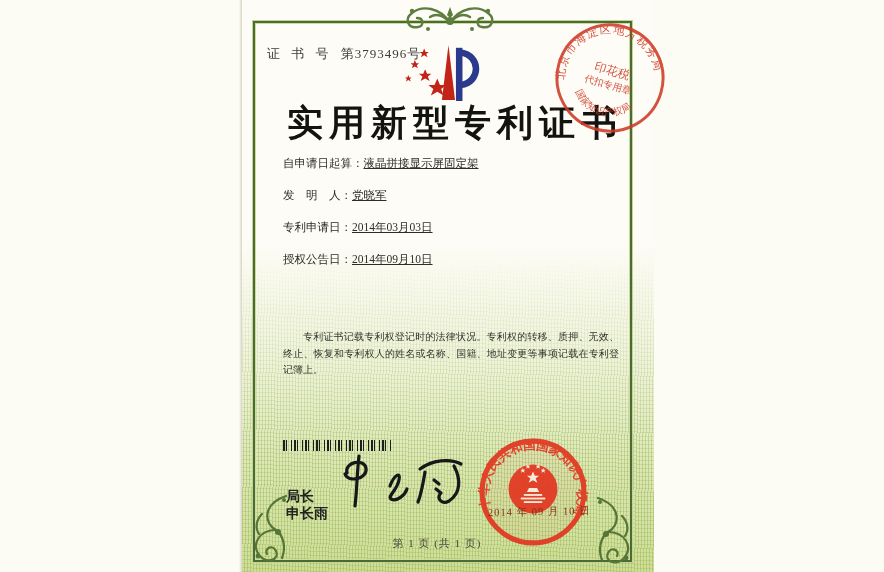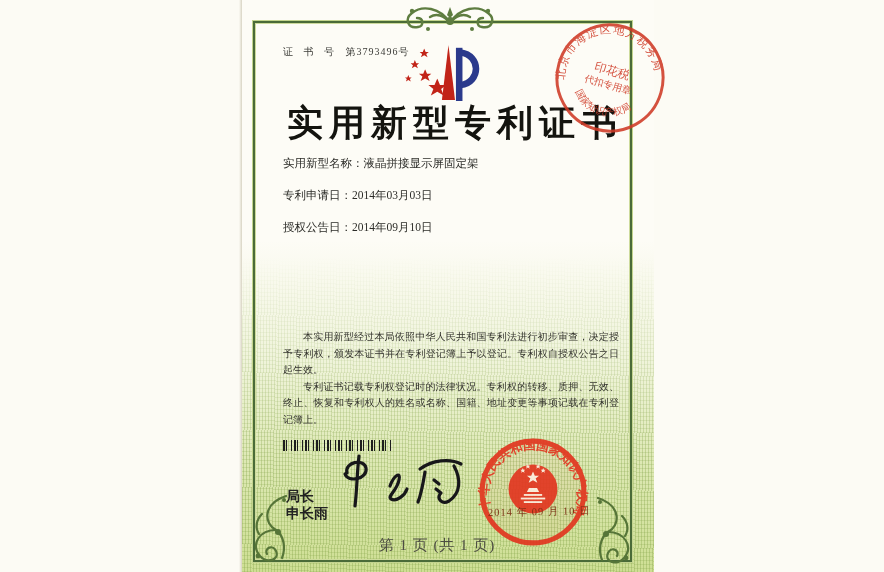--- a/index.html
+++ b/index.html
@@ -30,56 +30,56 @@
     -webkit-mask-image:linear-gradient(to bottom, transparent 45%, black 80%);
     mask-image:linear-gradient(to bottom, transparent 45%, black 80%);
   }
   .frame{
     position:absolute; left:11px; top:21px; width:375px; height:537px; z-index:1;
     border:2px solid #4a6b38;
     box-shadow:0 0 0 1px #c3d48e, inset 0 0 0 1px #cddb9c;
   }
   .ornament{position:absolute; z-index:2;}
   .certno{
-    position:absolute; left:41px; top:45px; z-index:10;
-    font-size:10px; color:#3c3c38; letter-spacing:1px;
+    position:absolute; left:25px; top:45px; z-index:10;
+    font-size:13px; color:#3c3c38; letter-spacing:1px;
   }
   .certno .lbl{letter-spacing:4px; margin-right:4px;}
   .logo{position:absolute; left:157px; top:40px; z-index:10;}
   .stamp{position:absolute; left:311px; top:21px; z-index:40; opacity:.88;}
   .title{
     position:absolute; left:33px; top:99px; width:360px; z-index:10;
     text-align:center; font-size:36px; font-weight:700; letter-spacing:6px;
     color:#14140f; white-space:nowrap;
   }
   .fields{position:absolute; left:41px; top:150px; width:335px; z-index:10;}
   .frow{height:32px; padding-top:6px; box-sizing:border-box; font-size:11.5px; line-height:14px; white-space:nowrap;}
   .flabel{color:#2c2c28;}
-  .fvalue{color:#2c2c28;}
+  .fvalue{color:#2c2c28;text-decoration:underline;}
   .paras{
     position:absolute; left:41px; top:329px; width:336px; z-index:10;
     font-size:10px; line-height:16.6px; text-align:justify; color:#34342e;
   }
   .paras p{margin:0; text-indent:2em;}
   .barcode{
     position:absolute; left:41px; top:440px; width:110px; height:11px; z-index:10;
     background:
       repeating-linear-gradient(90deg,#1e1e1e 0 2px, rgba(0,0,0,0) 2px 3px, #1e1e1e 3px 4px, rgba(0,0,0,0) 4px 8px, #1e1e1e 8px 9px, rgba(0,0,0,0) 9px 11px);
   }
   .director{position:absolute; left:44px; top:488px; z-index:10; font-size:14px; line-height:17px; color:#222; font-weight:600;}
   .sig{position:absolute; left:86px; top:446px; z-index:12;}
   .seal{position:absolute; left:235px; top:436px; z-index:50; opacity:.92;}
   .sealdate{
     position:absolute; left:246px; top:505px; z-index:55;
     font-size:10.5px; color:#7b2c12; opacity:.9; letter-spacing:1px; white-space:nowrap;
     transform:rotate(-1deg);
   }
   .pagefooter{
     position:absolute; left:130px; top:536px; width:130px; z-index:10;
-    text-align:center; font-size:15px; color:#4c4c42; letter-spacing:1px;
+    text-align:center; font-size:11px; color:#4c4c42; letter-spacing:1px;
   }
   .sealtext{font-family:"Liberation Serif","DejaVu Serif",serif;}
 </style>
 </head>
 <body>
 
 <div class="canvas">
 
   <div class="fold"></div>
 
@@ -141,32 +141,34 @@
         </text>
         <text x="50" y="47" font-size="10.5" text-anchor="middle">印花税</text>
         <text x="50" y="59" font-size="8.5" text-anchor="middle">代扣专用章</text>
       </g>
     </svg>
 
     <div class="title">实用新型专利证书</div>
 
     <div class="fields">
       <div class="frow">
-        <span class="flabel">实用新型名称：</span><span class="fvalue">液晶拼接显示屏固定架</span>
+        <span class="flabel">自申请日起算：</span><span class="fvalue">液晶拼接显示屏固定架</span>
+      </div>
+      <div class="frow">
+        <span class="flabel">发　明　人：</span><span class="fvalue">党晓军</span>
       </div>
       <div class="frow">
         <span class="flabel">专利申请日：</span><span class="fvalue">2014年03月03日</span>
       </div>
       <div class="frow">
         <span class="flabel">授权公告日：</span><span class="fvalue">2014年09月10日</span>
       </div>
     </div>
 
     <div class="paras">
-      <p>本实用新型经过本局依照中华人民共和国专利法进行初步审查，决定授予专利权，颁发本证书并在专利登记簿上予以登记。专利权自授权公告之日起生效。</p>
       <p>专利证书记载专利权登记时的法律状况。专利权的转移、质押、无效、终止、恢复和专利权人的姓名或名称、国籍、地址变更等事项记载在专利登记簿上。</p>
     </div>
 
     <div class="barcode"></div>
 
     <div class="director">
       <div>局长</div>
       <div>申长雨</div>
     </div>
 

